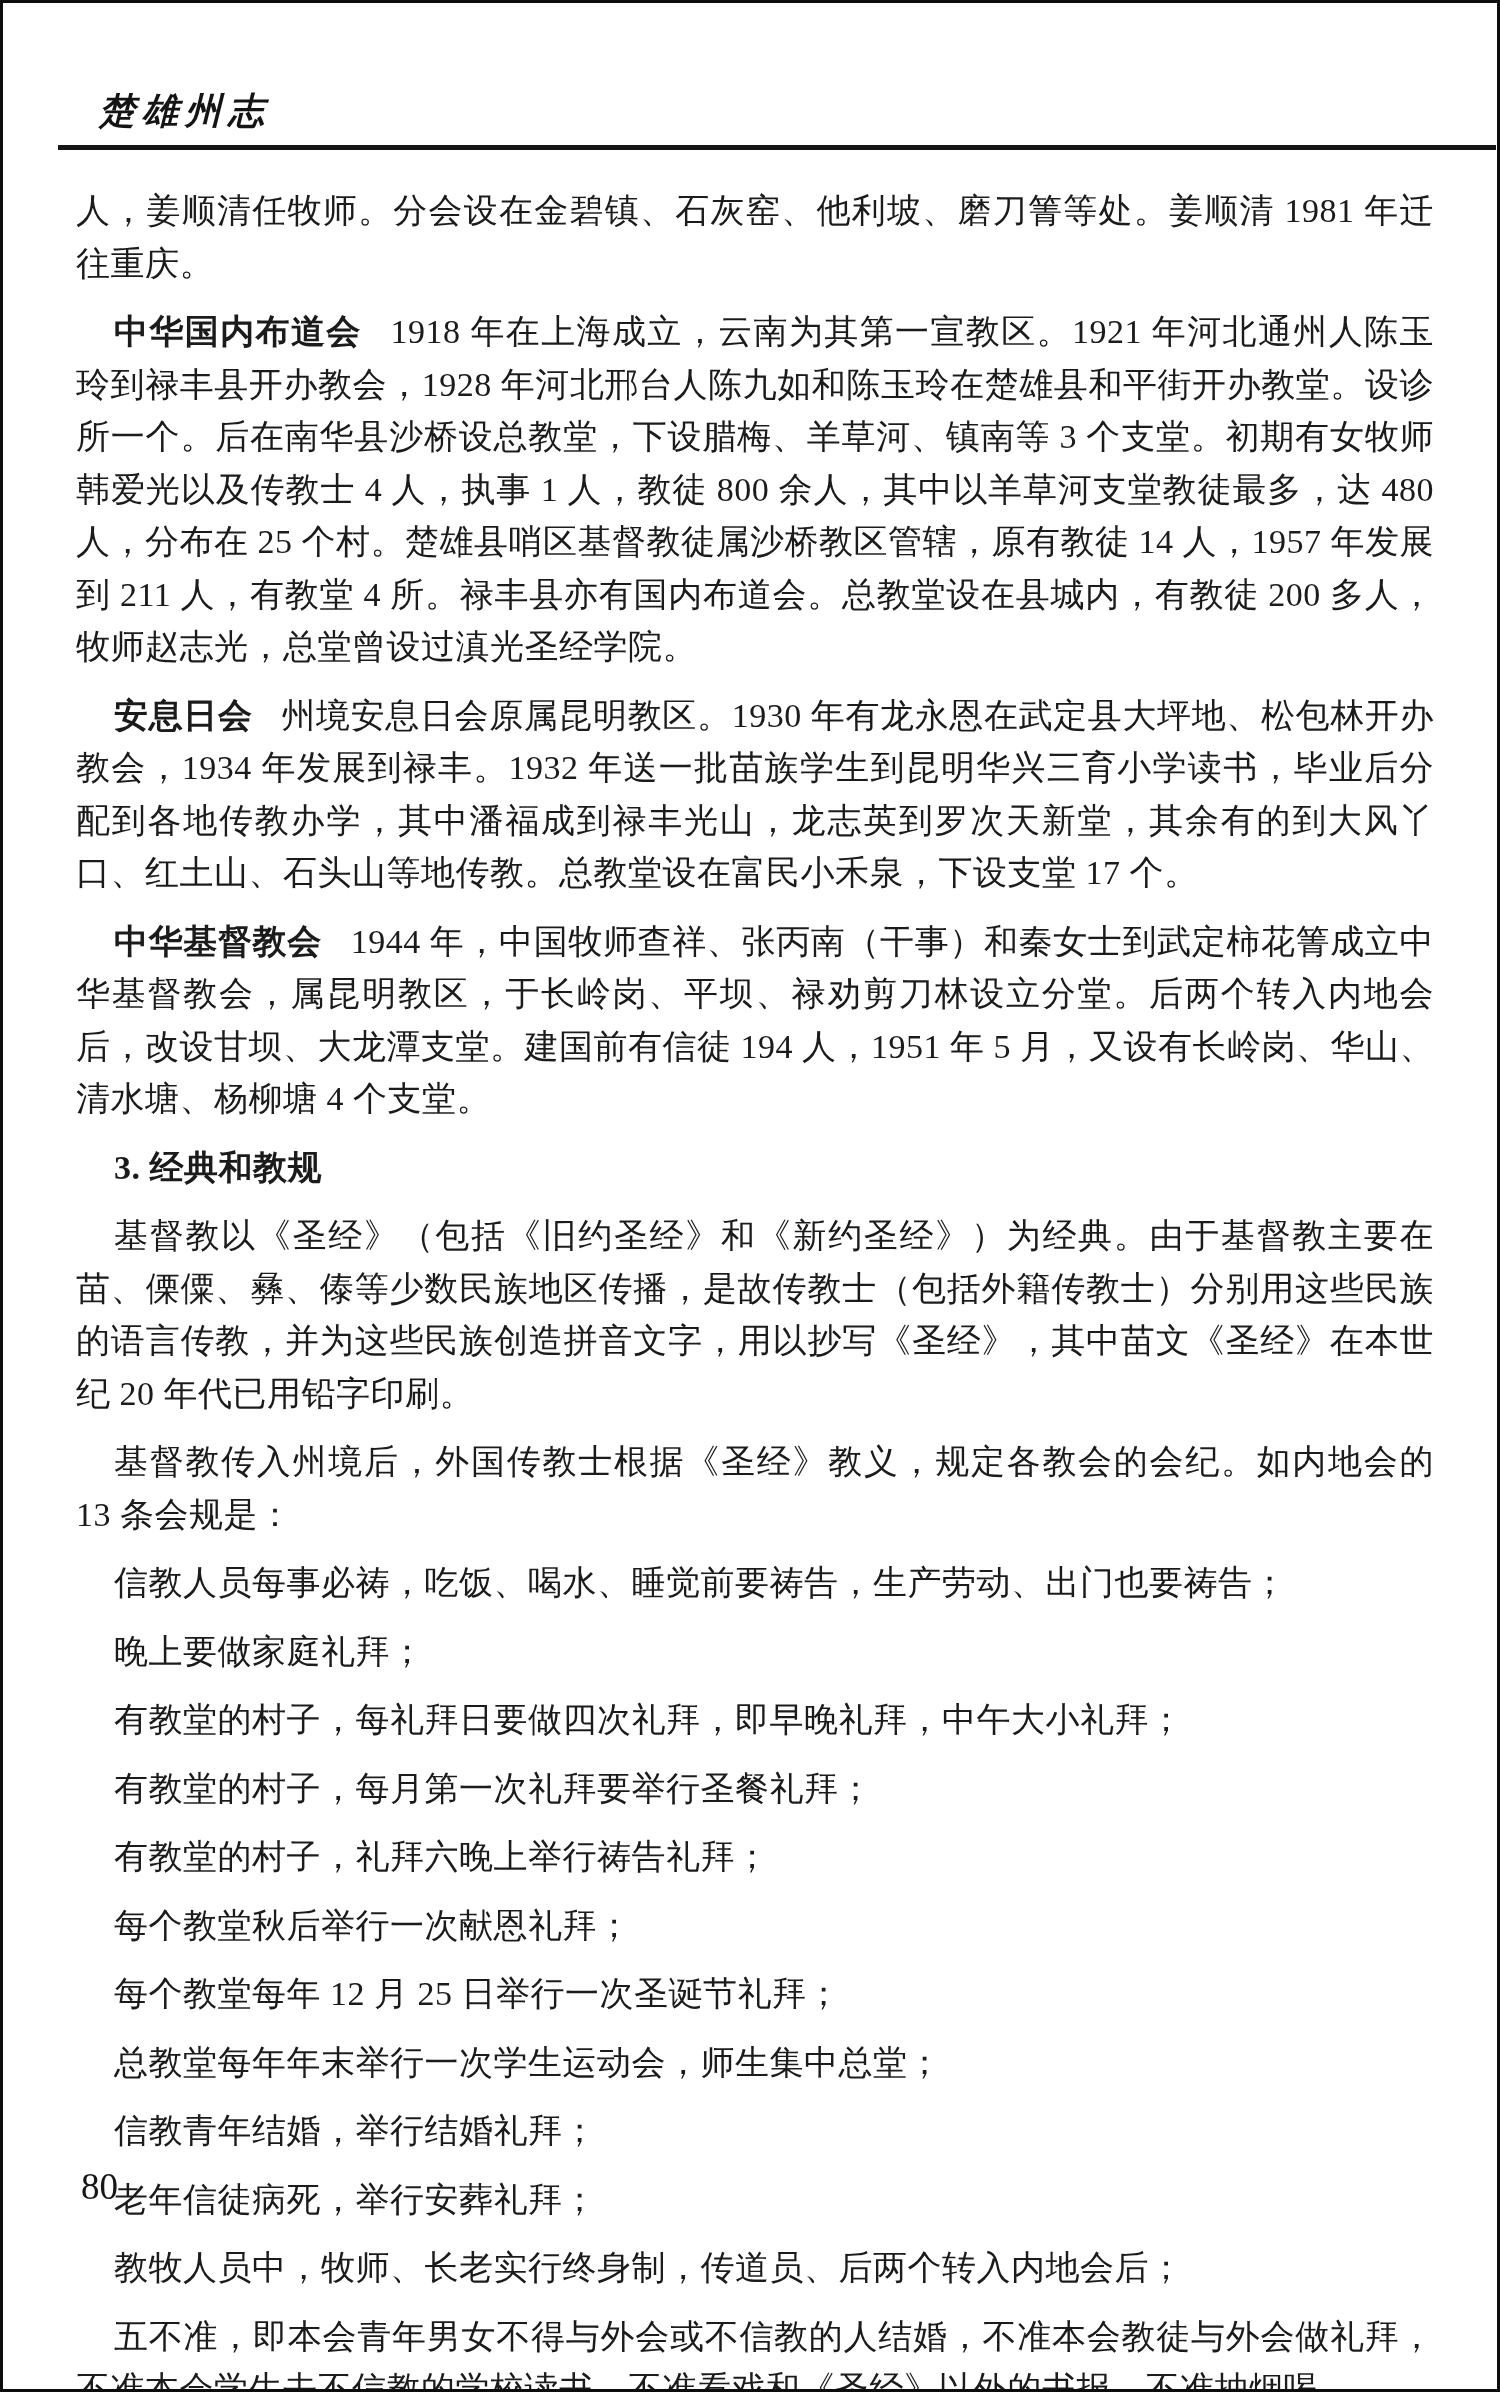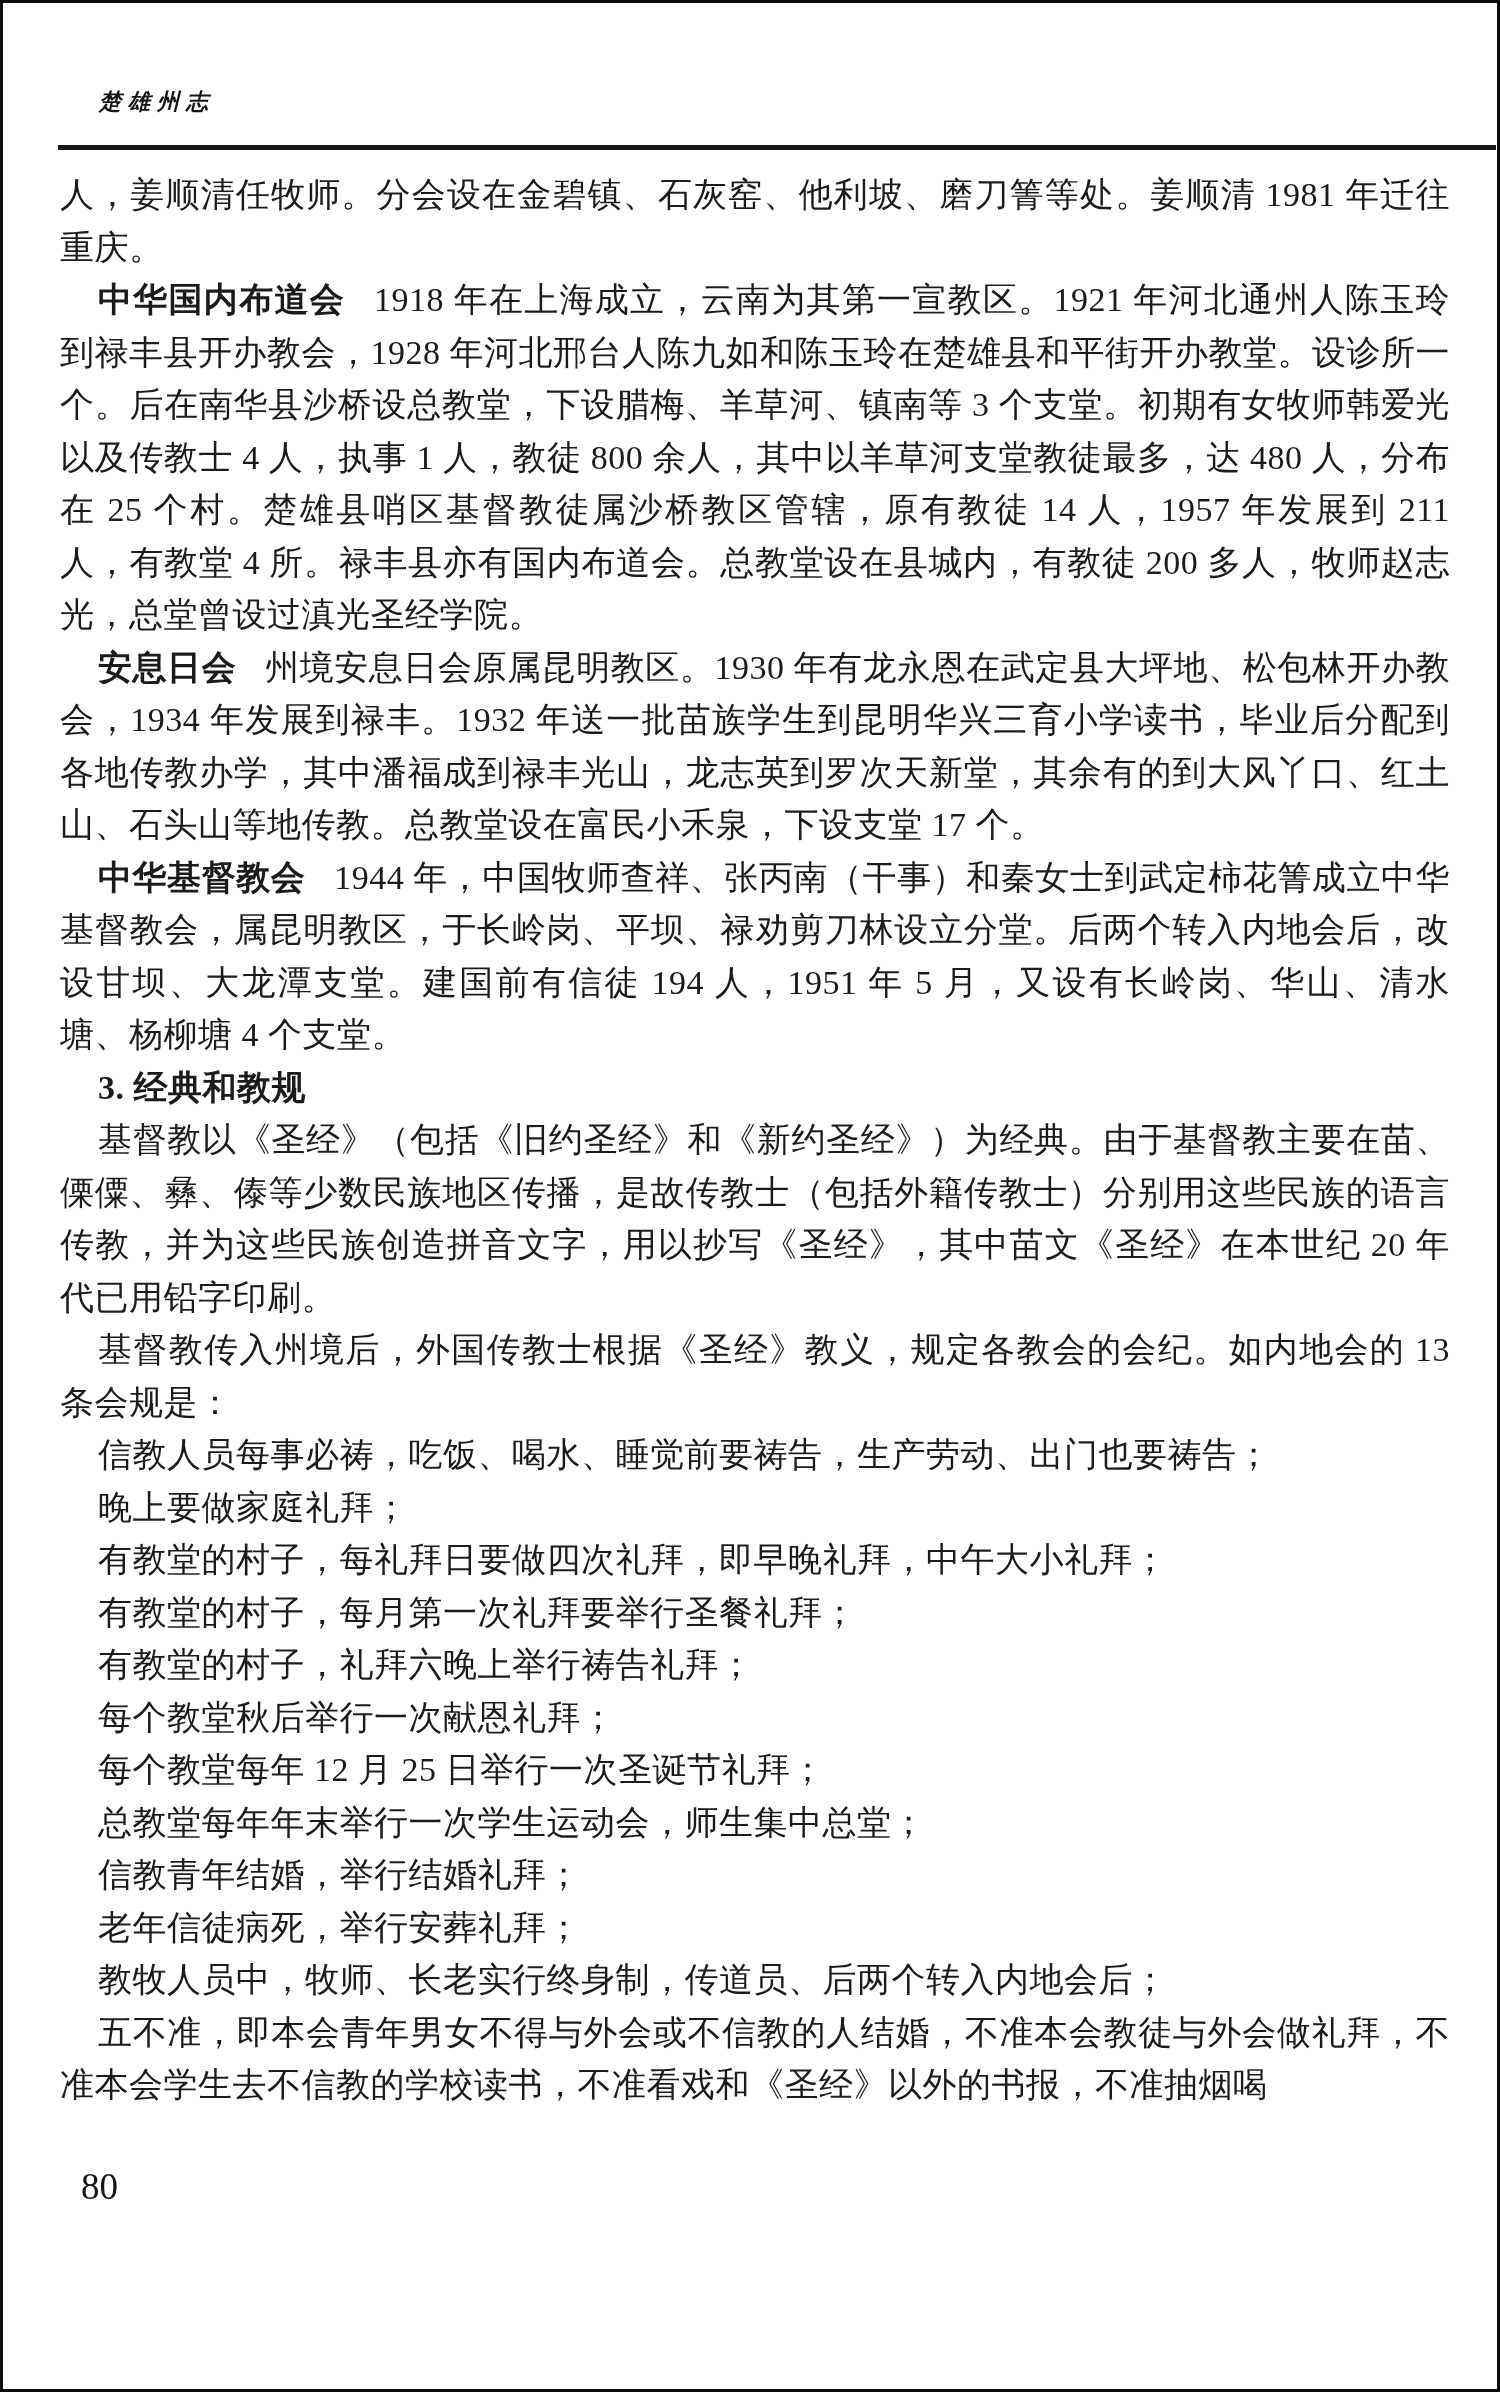--- a/index.html
+++ b/index.html
@@ -9,42 +9,42 @@
     background:#ffffff;
     box-sizing:border-box;
     border:3px solid #0d0d0d;
     font-family:"Liberation Serif","DejaVu Serif",serif;
     color:#1b1b1b;
     overflow:hidden;
   }
   .book-title{
     position:absolute;
     left:96px;top:84px;
-    font-size:22px;
+    font-size:36px;
     font-weight:bold;
     font-style:italic;
     letter-spacing:7px;
     color:#141414;
   }
   .head-rule{
     position:absolute;
     left:55px;top:142px;
     width:1438px;height:5px;
     background:#161616;
   }
   .content{
     position:absolute;
     left:57px;top:166px;
     width:1390px;
     font-size:34px;
     line-height:52.5px;
     text-align:justify;
     letter-spacing:0.5px;
   }
-  .para{margin:0;padding:0;}
+  .para{margin:16px;padding:0;}
   .indent{text-indent:38px;}
   .lead{font-weight:bold;margin-right:0.85em;}
   .heading{font-weight:bold;}
   .page-number{
     position:absolute;
     left:78px;top:2162px;
     font-size:37px;
     color:#161616;
     text-align:right;
   }

